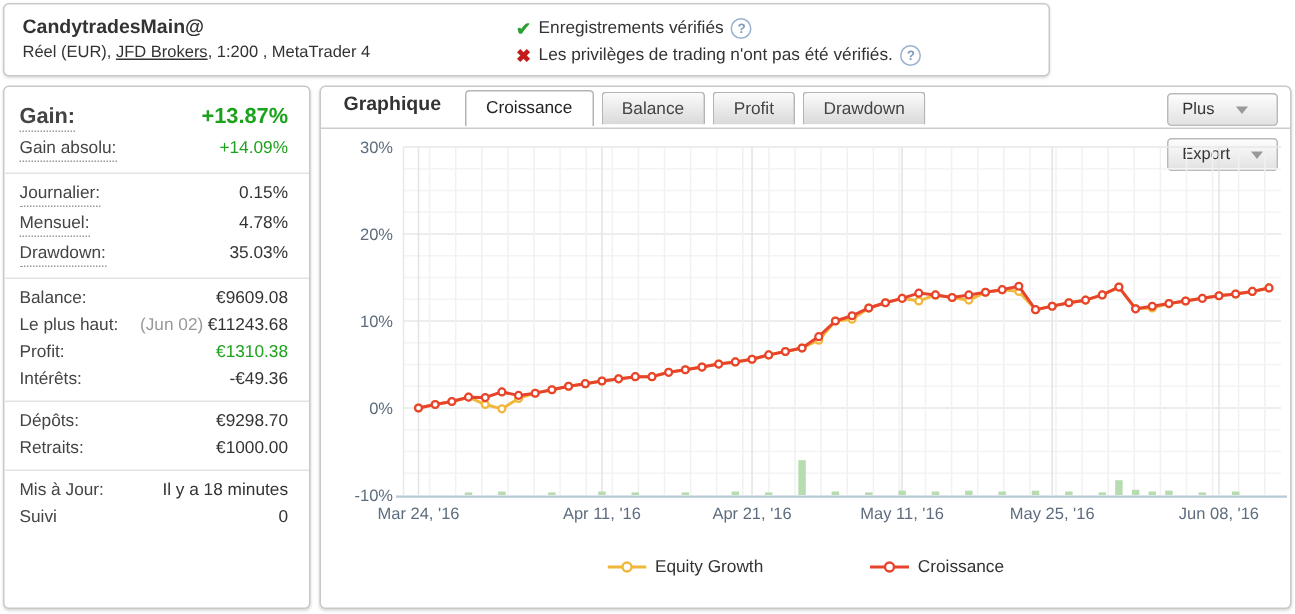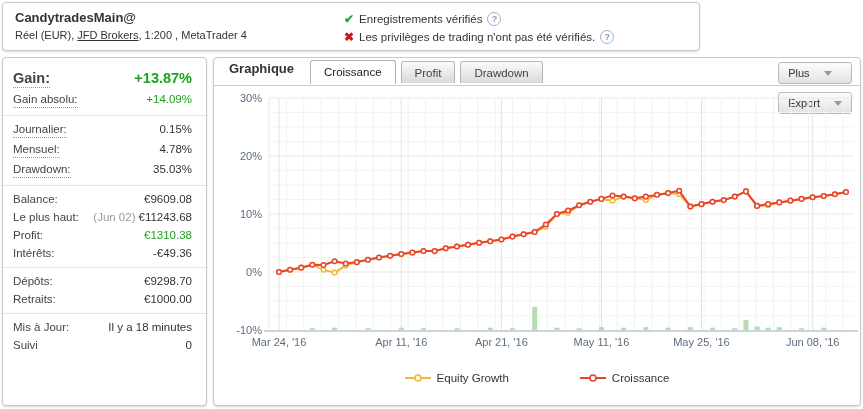--- a/index.html
+++ b/index.html
@@ -158,20 +158,21 @@
         <span class="lbl">Suivi</span>
         <span class="val">0</span>
       </div>
     </div>
   </div>
 
   <div class="panel" id="chart-panel">
     <div class="chart-tabbar">
       <div class="panel-title">Graphique</div>
       <div class="ctab active">Croissance</div>
+      <div class="ctab">Balance</div>
       <div class="ctab">Profit</div>
       <div class="ctab">Drawdown</div>
       <div class="chart-controls">
         <div class="dd">
           <span>Plus</span>
           <span class="arrow"></span>
         </div>
         <div class="dd">
           <span>Export</span>
           <span class="arrow"></span>

